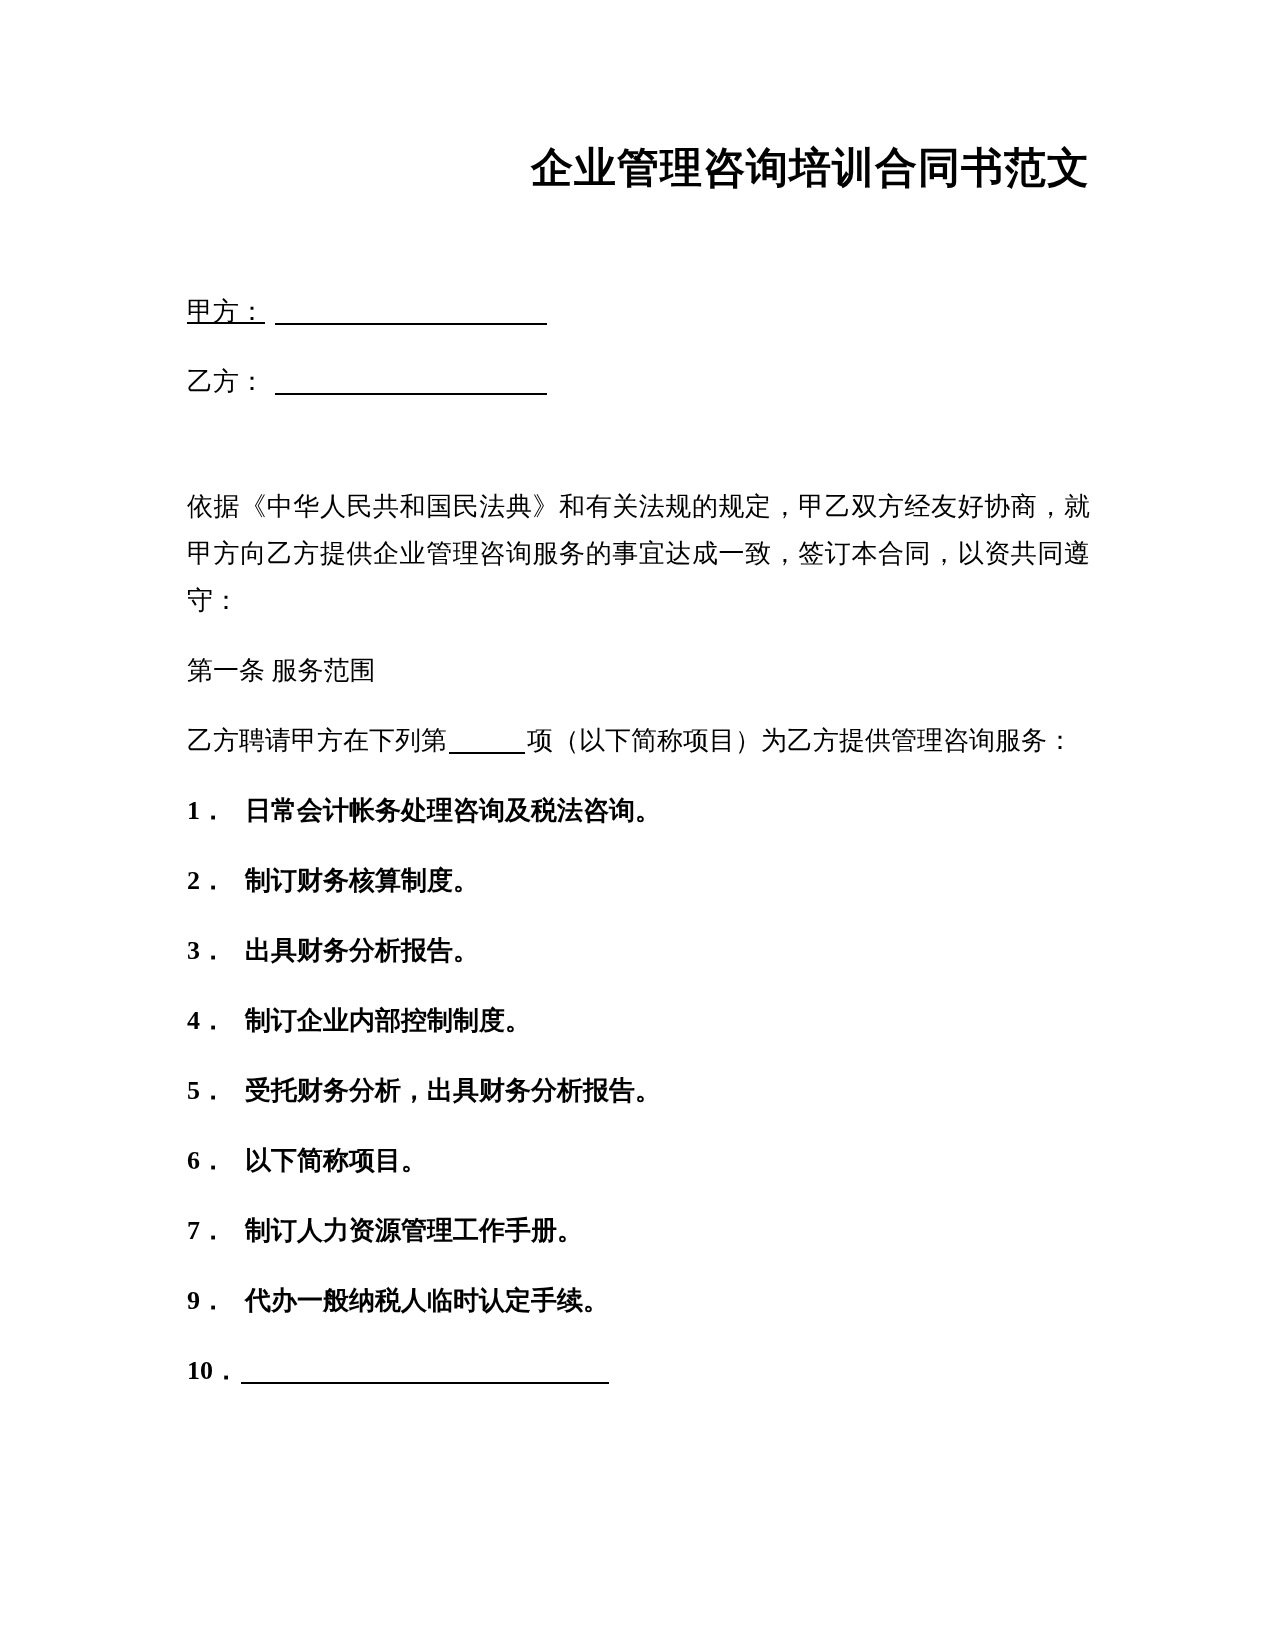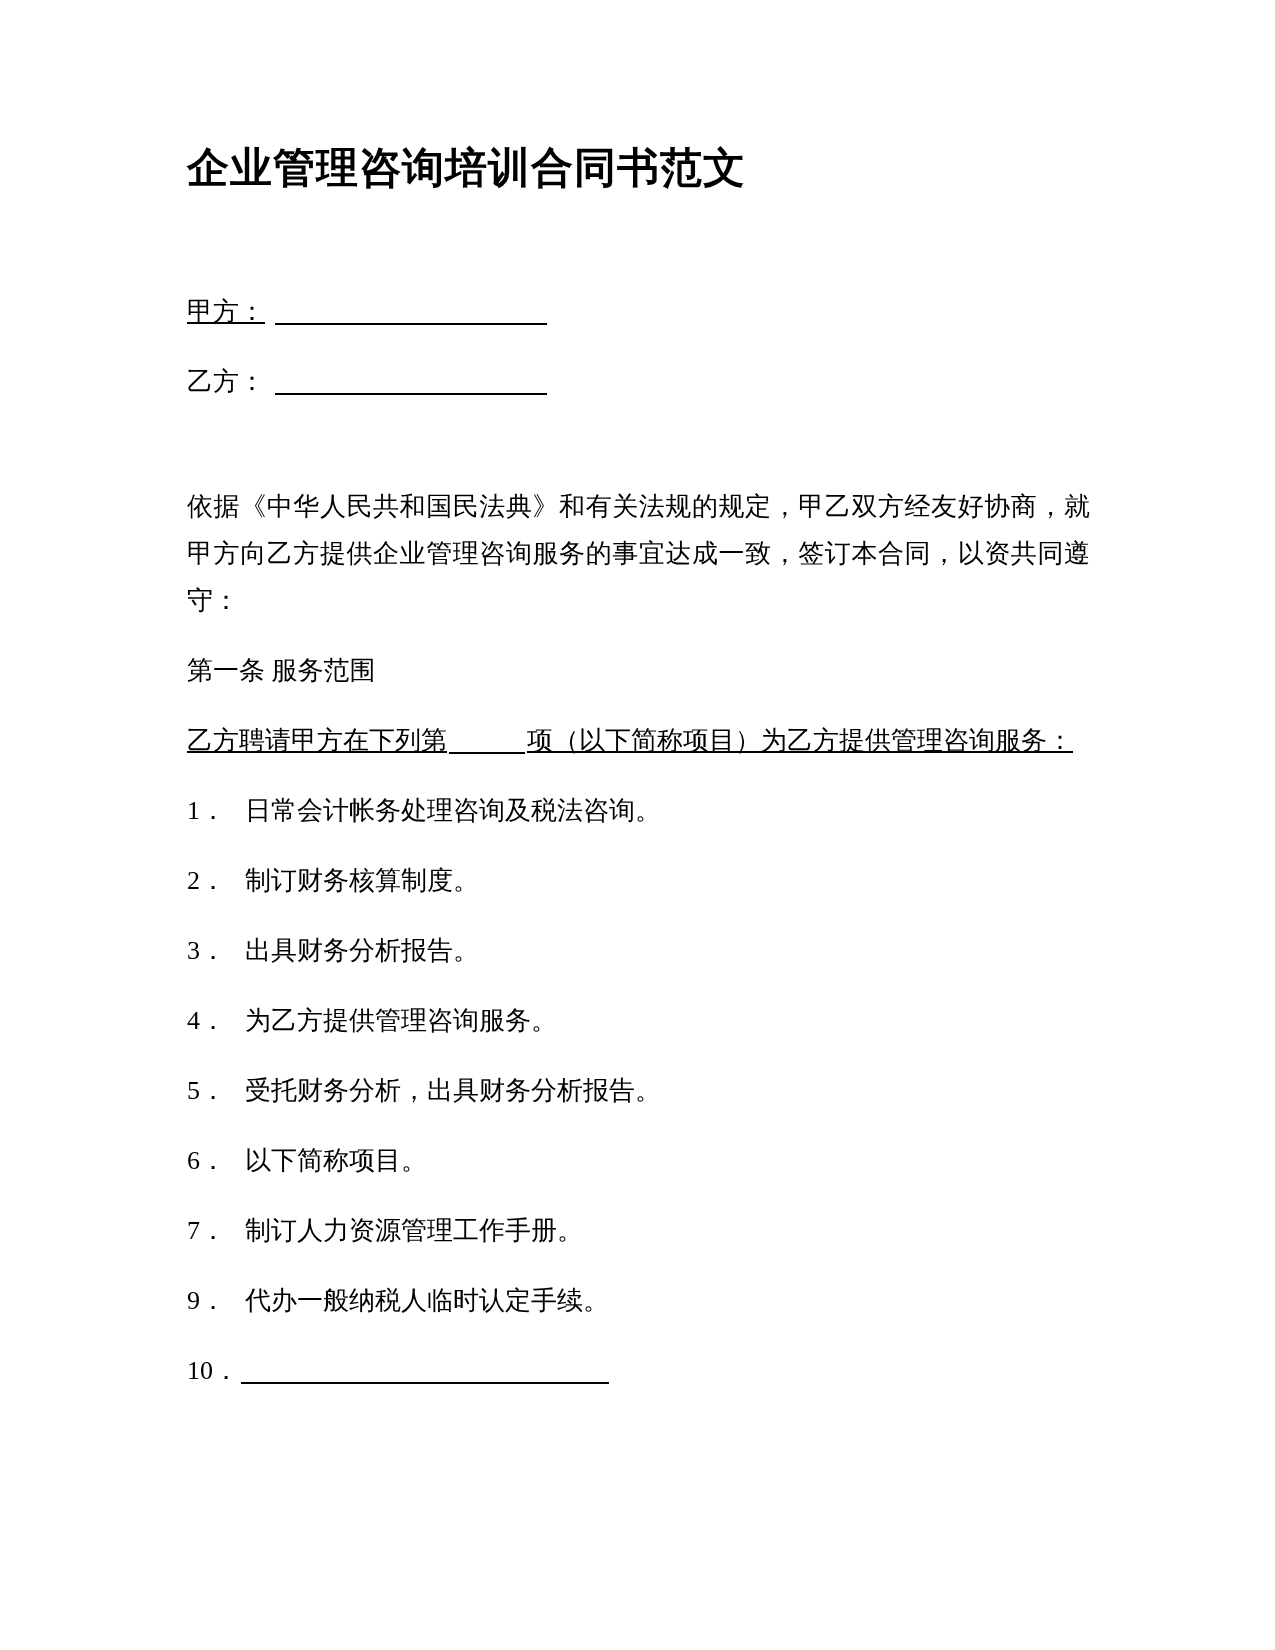--- a/index.html
+++ b/index.html
@@ -17,50 +17,51 @@
     font-family: "Liberation Serif", "DejaVu Serif", serif;
     box-sizing: border-box;
     padding: 0 185px 0 187px;
     overflow: hidden;
   }
   .title {
     margin: 143px 0 0 0;
     font-size: 42px;
     line-height: 50px;
     font-weight: bold;
-    text-align: left;
+    text-align: right;
     letter-spacing: 1px;
   }
   p, .clause, .article {
     font-size: 26px;
     line-height: 47px;
     margin: 0;
   }
   .party-a { margin-top: 95px; text-decoration: underline; }
   .party-b { margin-top: 23px; }
   .intro {
     margin-top: 78px;
     text-align: justify;
     text-justify: inter-ideograph;
   }
   .article { margin-top: 23px; font-family: Liberation Serif, serif; }
-  .clause  { margin-top: 23px; text-decoration: underline; }
+  .clause  { margin-top: 23px; }
   .blank {
     display: inline-block;
     height: 26px;
     border-bottom: 2px solid #000000;
     vertical-align: -5px;
   }
   .blank-party  { width: 272px; margin-left: 10px; }
   .blank-inline { width: 76px;  margin-left: 2px; margin-right: 2px; }
   .blank-item   { width: 368px; margin-left: 8px; }
   ul.service-list {
     list-style: none;
     margin: 0;
     padding: 0;
+    font-weight: bold;
   }
   ul.service-list li {
     font-size: 26px;
     line-height: 47px;
     margin-top: 23px;
   }
   .num {
     display: inline-block;
     width: 58px;
   }
@@ -96,21 +97,21 @@
 
     <li>
       <span class="num">2．</span><span class="item-text">制订财务核算制度。</span>
     </li>
 
     <li>
       <span class="num">3．</span><span class="item-text">出具财务分析报告。</span>
     </li>
 
     <li>
-      <span class="num">4．</span><span class="item-text">为乙方提供管理咨询服务。</span>
+      <span class="num">4．</span><span class="item-text">制订企业内部控制制度。</span>
     </li>
 
     <li>
       <span class="num">5．</span><span class="item-text">受托财务分析，出具财务分析报告。</span>
     </li>
 
     <li>
       <span class="num">6．</span><span class="item-text">以下简称项目。</span>
     </li>
 

